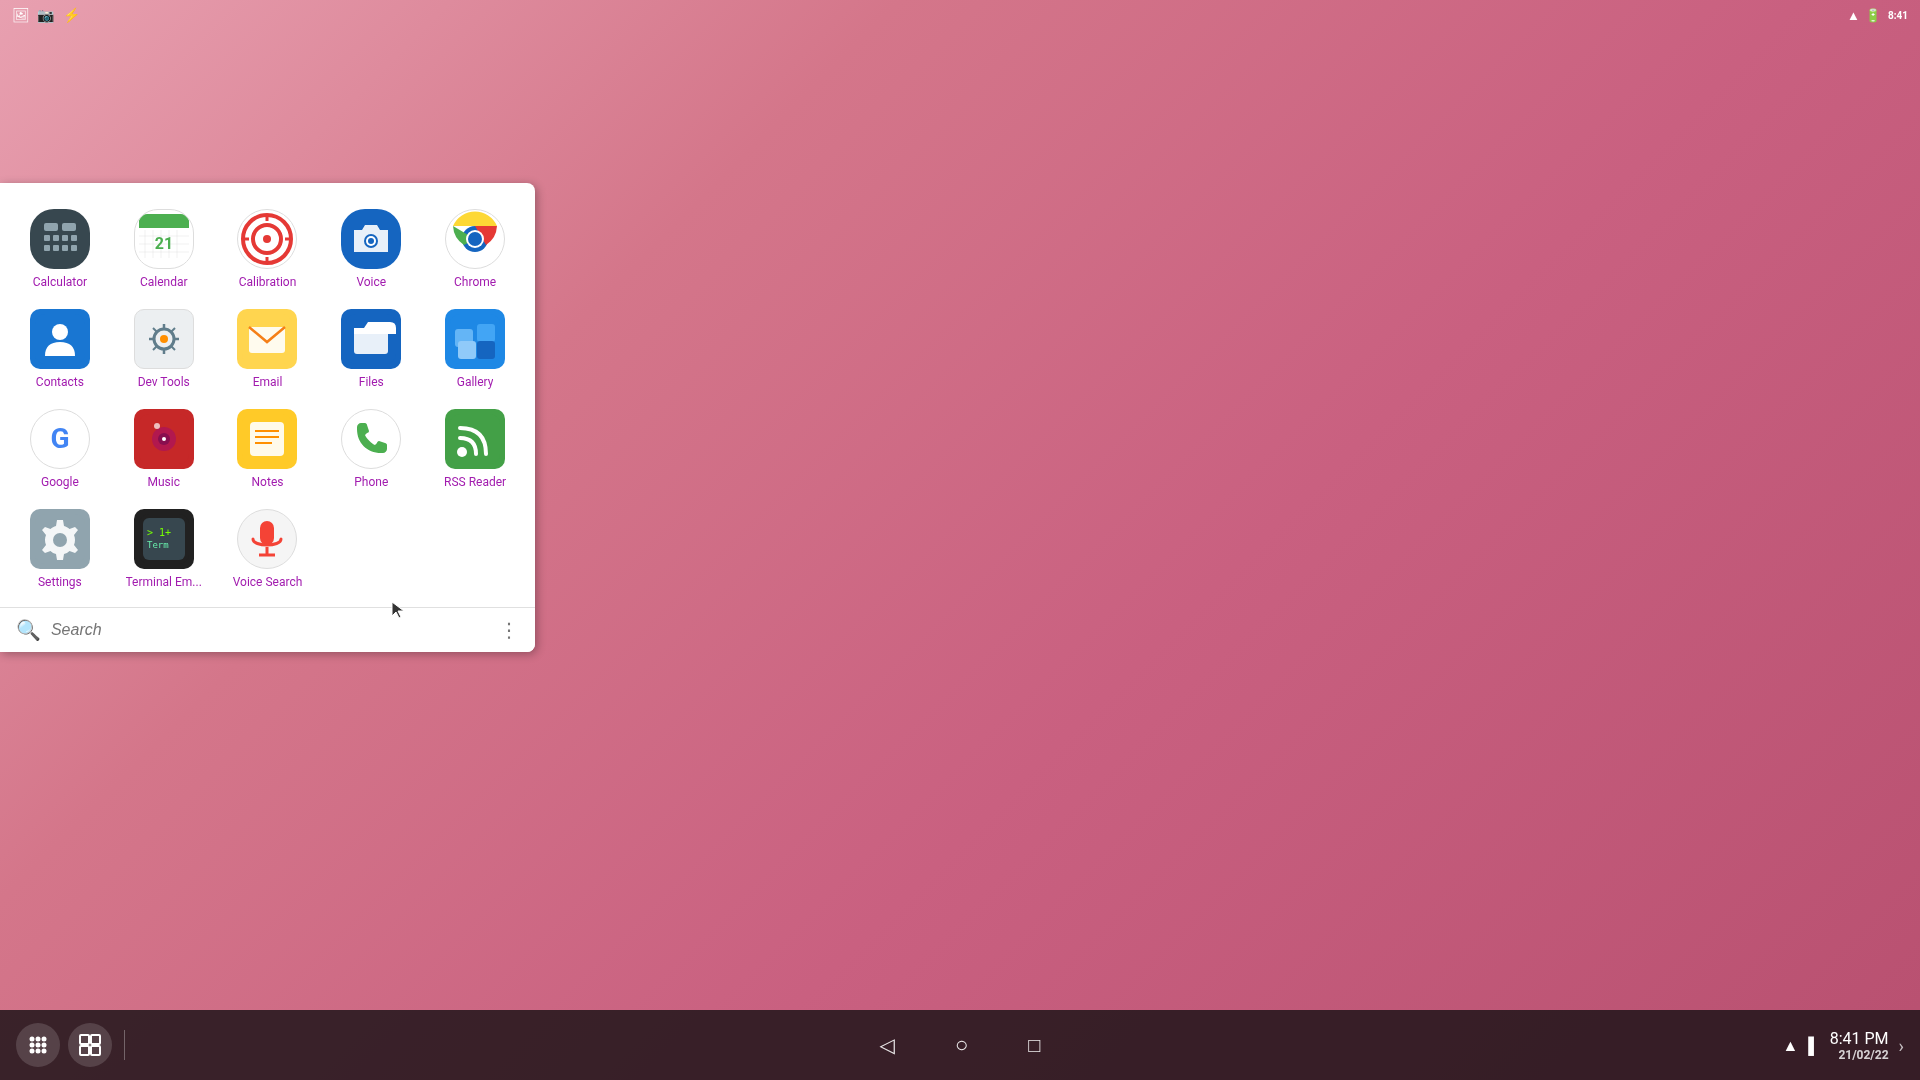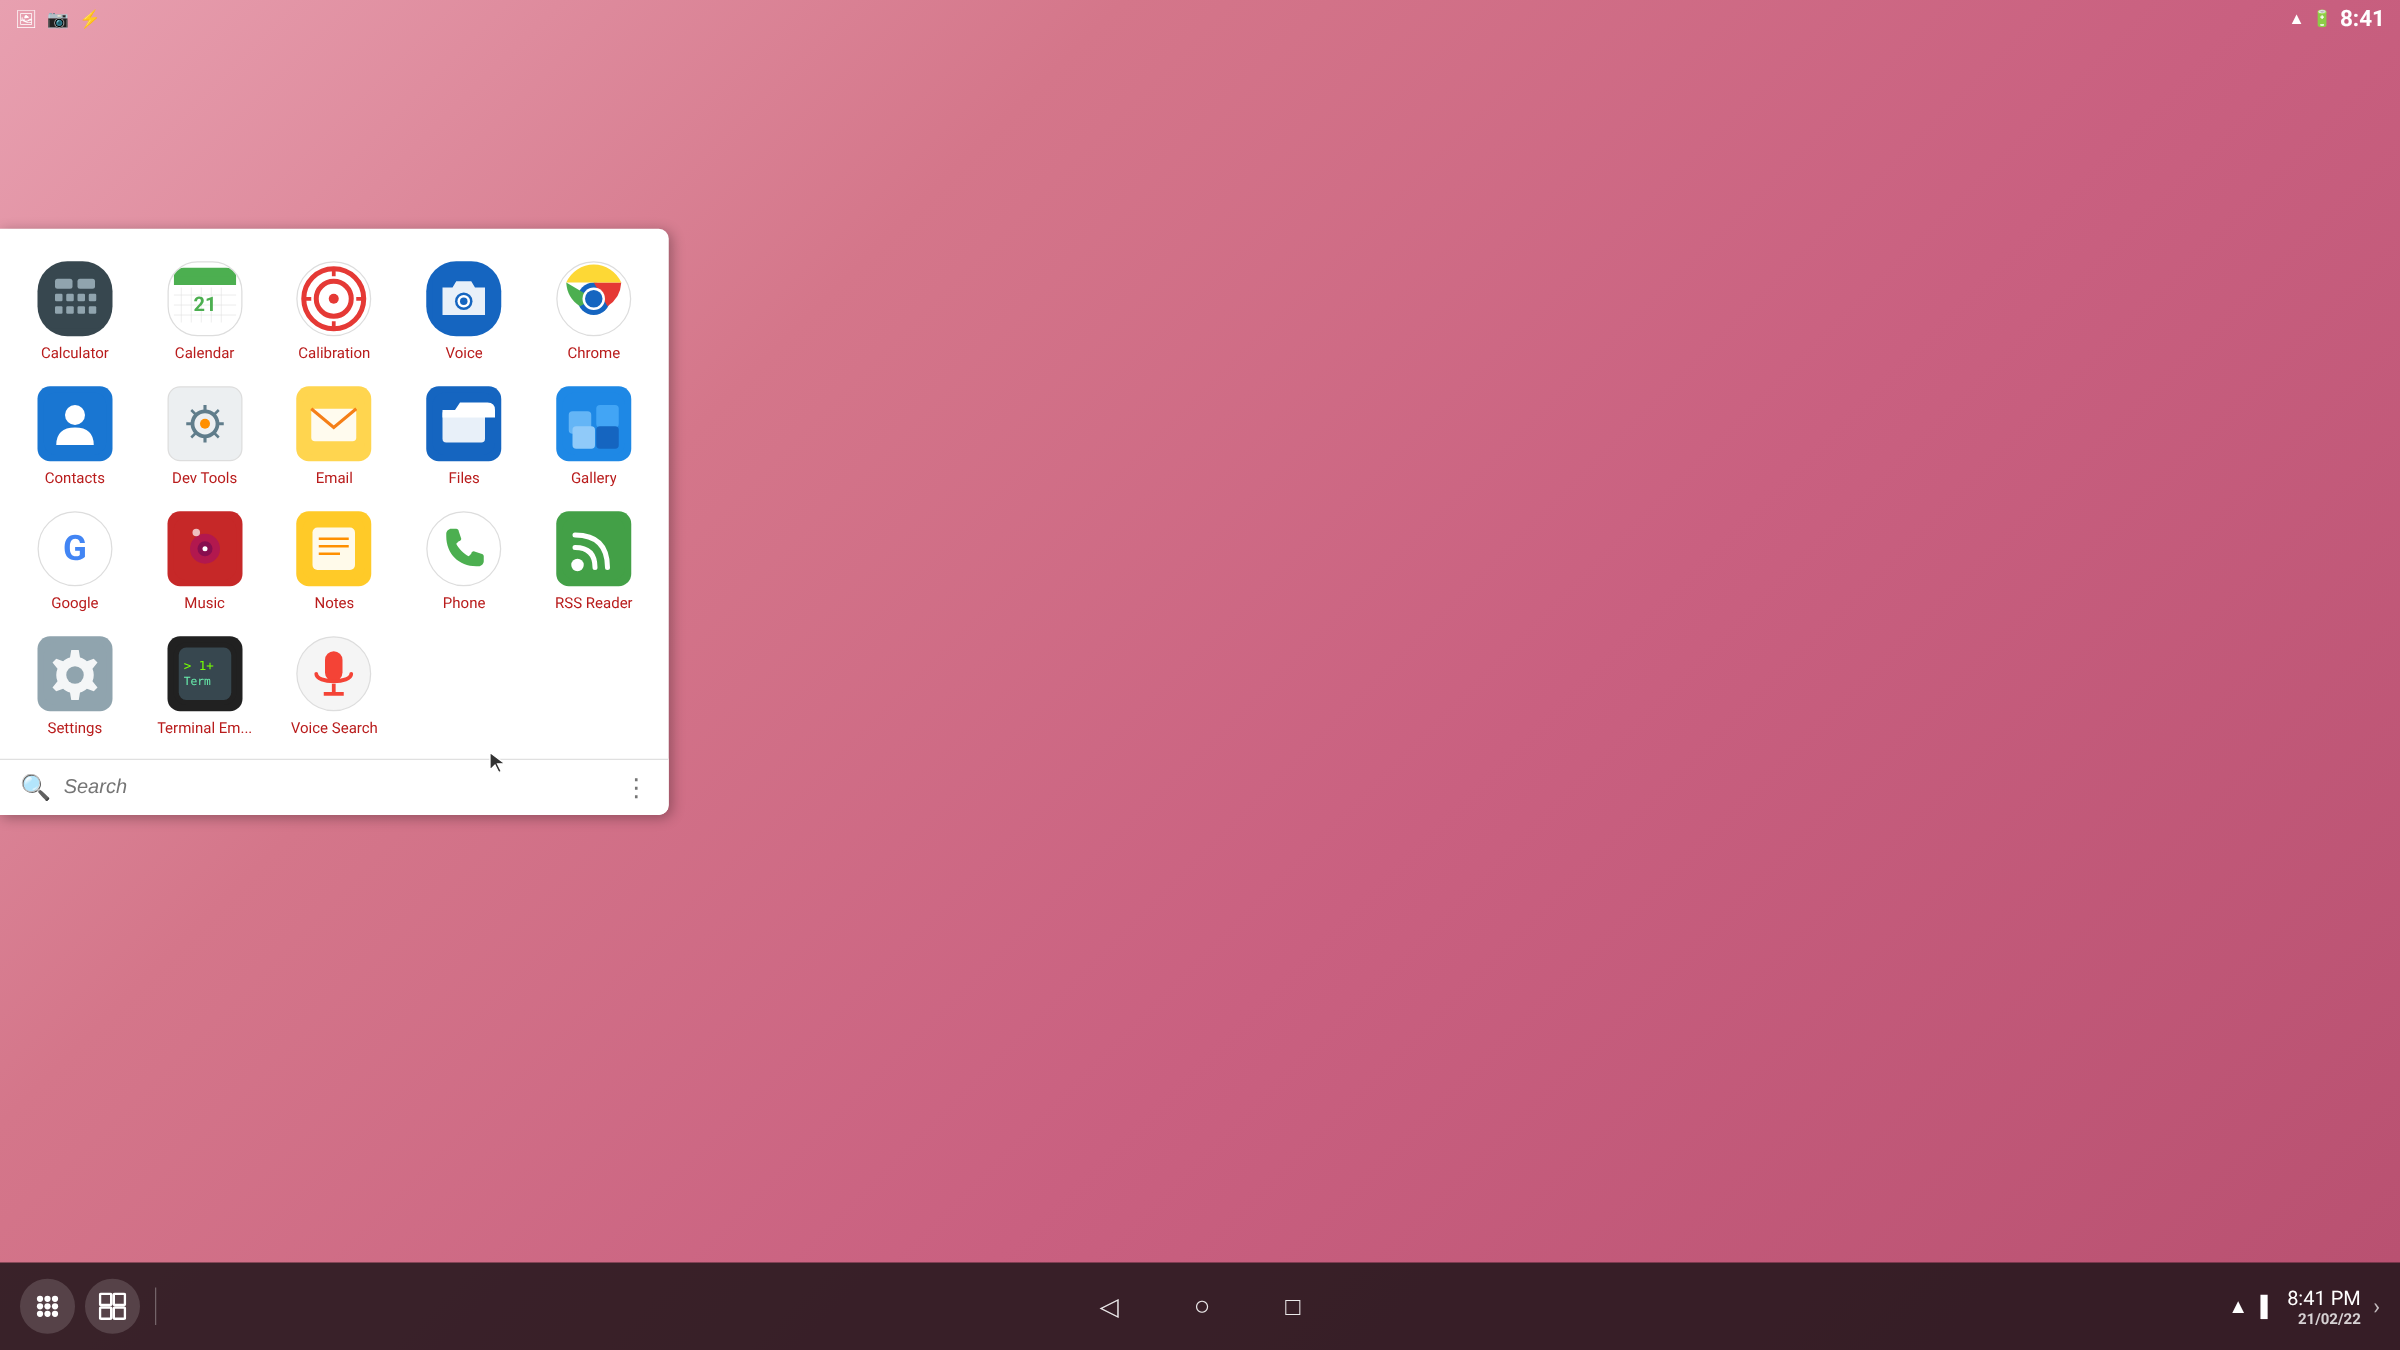--- a/index.html
+++ b/index.html
@@ -82,21 +82,21 @@
       align-items: center;
       justify-content: center;
       margin-bottom: 6px;
       font-size: 28px;
       overflow: hidden;
       position: relative;
     }
 
     .app-label {
       font-size: 12px;
-      color: #b91c1c;
+      color: #a21caf;
       text-align: left;
       max-width: 80px;
       white-space: nowrap;
       overflow: hidden;
       text-overflow: ellipsis;
     }
 
     
     .search-bar {
       display: flex;
@@ -220,21 +220,21 @@
 
   <div class="status-bar-top">
     <div class="left-icons">
       <span style="color:white;font-size:14px;">🖼</span>
       <span style="color:white;font-size:14px;">📷</span>
       <span style="color:white;font-size:14px;">⚡</span>
     </div>
     <div class="right-icons">
       <span style="color:white;">▲</span>
       <span style="color:white;">🔋</span>
-      <span style="color:white;font-size:18px;font-weight:bold;">8:41</span>
+      <span style="color:white;font-size:10px;font-weight:bold;">8:41</span>
     </div>
   </div>
 
   <div class="app-drawer">
     <div class="apps-grid">
 
       <div class="app-item">
         <div class="app-icon icon-calculator">
           <svg width="48" height="48" viewBox="0 0 48 48" fill="none">
             <rect width="48" height="48" rx="8" fill="#37474f"></rect>

